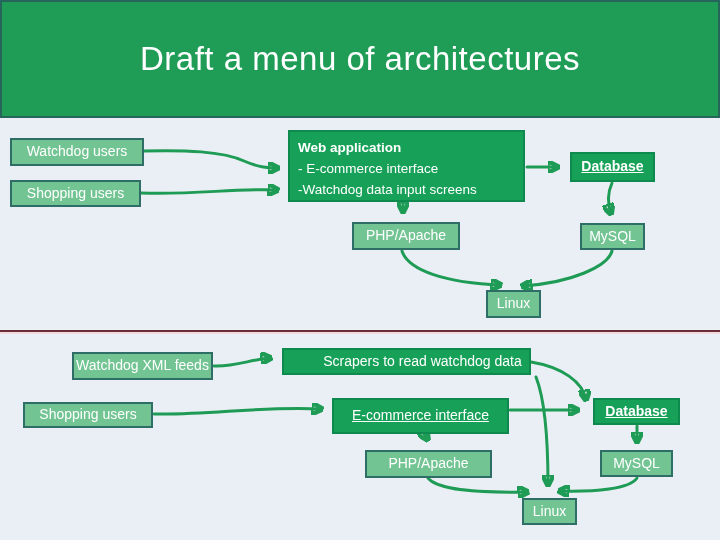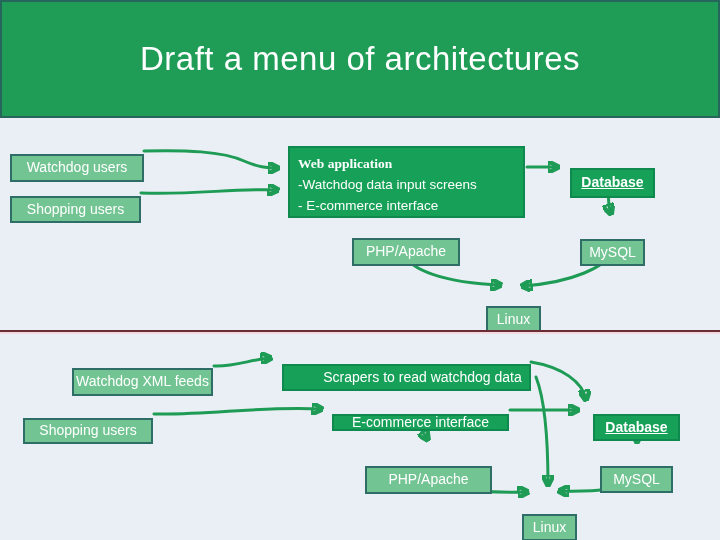--- a/index.html
+++ b/index.html
@@ -34,31 +34,30 @@
     margin:0;color:var(--text);
     font-size:33px;font-weight:400;letter-spacing:.5px;
   }
   .connectors{position:absolute;left:0;top:0;}
   .connectors path{fill:none;stroke:var(--arrow);stroke-width:3;stroke-linecap:round;}
   .box{
     position:absolute;box-sizing:border-box;
     display:flex;align-items:center;justify-content:center;
     color:var(--text);font-size:14px;line-height:1.1;
     white-space:nowrap;
-    margin-top:16px;
   }
   .light{background:var(--light-box);border:2px solid var(--light-box-border);}
   .dark{background:var(--dark-box);border:2px solid var(--dark-box-border);}
   .bold{font-weight:bold;text-decoration:underline;}
   .multi{
     align-items:flex-start;justify-content:flex-start;
     flex-direction:column;
     padding:5px 8px;font-size:13.5px;line-height:21px;
   }
-  .multi .hd{font-weight:bold;font-family:Liberation Serif, serif;}
+  .multi .hd{font-weight:bold;}
   .divider{
     position:absolute;left:0;top:330px;width:720px;height:2px;
     background:var(--divider);
     box-shadow:0 2px 0 var(--divider-glow);
   }
 </style>
 </head>
 <body>
 
 <div class="slide">
@@ -92,41 +91,41 @@
     <path d="M428,478 C438,490 475,493 528,492" marker-end="url(#arrow)"></path>
     <path d="M637,478 C630,489 595,492 559,491" marker-end="url(#arrow)"></path>
   </svg>
 
   <div class="box light" style="left:10px;top:138px;width:134px;height:28px;">Watchdog users</div>
 
   <div class="box light" style="left:10px;top:180px;width:131px;height:27px;">Shopping users</div>
 
   <div class="box dark multi" style="left:288px;top:130px;width:237px;height:72px;">
     <span class="hd">Web application</span>
+    <span>- E-commerce interface</span>
     <span>-Watchdog data input screens</span>
-    <span>- E-commerce interface</span>
   </div>
 
   <div class="box dark bold" style="left:570px;top:152px;width:85px;height:30px;">Database</div>
 
   <div class="box light" style="left:352px;top:222px;width:108px;height:28px;">PHP/Apache</div>
 
   <div class="box light" style="left:580px;top:223px;width:65px;height:27px;">MySQL</div>
 
   <div class="box light" style="left:486px;top:290px;width:55px;height:28px;">Linux</div>
 
   <div class="divider"></div>
 
   <div class="box light" style="left:72px;top:352px;width:141px;height:28px;">Watchdog XML feeds</div>
 
   <div class="box dark" style="left:282px;top:348px;width:249px;height:27px;padding-left:32px;">Scrapers to read watchdog data</div>
 
   <div class="box light" style="left:23px;top:402px;width:130px;height:26px;">Shopping users</div>
 
-  <div class="box dark" style="left:332px;top:398px;width:177px;height:17px;">E-commerce interface</div>
+  <div class="box dark" style="left:332px;top:398px;width:177px;height:36px;text-decoration:underline;">E-commerce interface</div>
 
   <div class="box dark bold" style="left:593px;top:398px;width:87px;height:27px;">Database</div>
 
   <div class="box light" style="left:365px;top:450px;width:127px;height:28px;">PHP/Apache</div>
 
   <div class="box light" style="left:600px;top:450px;width:73px;height:27px;">MySQL</div>
 
   <div class="box light" style="left:522px;top:498px;width:55px;height:27px;">Linux</div>
 
 </div>

